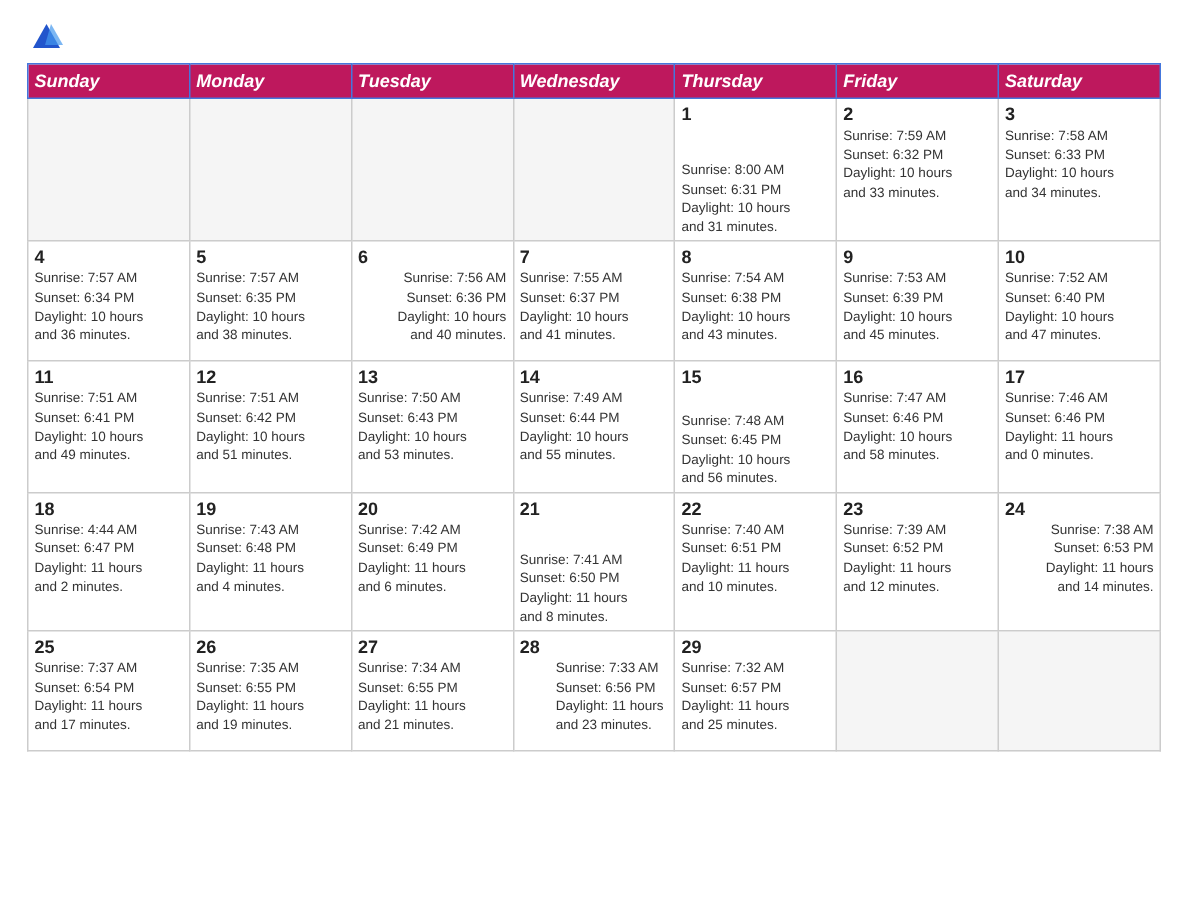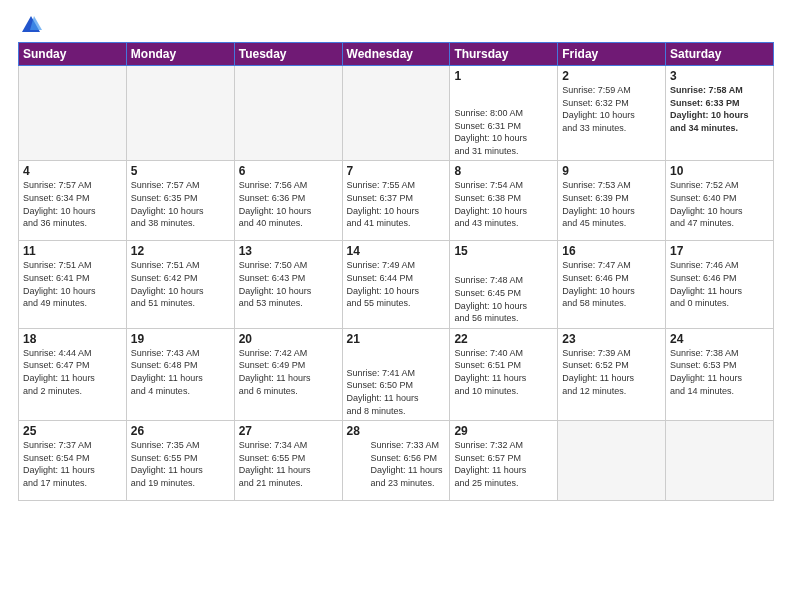--- a/index.html
+++ b/index.html
@@ -41,27 +41,28 @@
       font-size: 17px;
       font-weight: bold;
       color: #222;
     }
     .calendar {
       width: 100%;
       border-collapse: collapse;
       table-layout: fixed;
     }
     .calendar th {
-      background: #701a75;
+      background: #be185d;
       color: #fff;
       font-size: 12px;
       font-weight: bold;
       padding: 4px 4px;
       text-align: left;
       border: 1px solid #4477dd;
+      font-style: italic;
     }
     .calendar td {
       border: 1px solid #ccc;
       vertical-align: top;
       padding: 3px 4px;
       font-size: 9.5px;
       color: #333;
       background: #fff;
       height: 80px;
     }
@@ -134,21 +135,21 @@
           </td>
           <td>
             <span class="day-num">2</span>
             <div class="day-info" style="white-space: pre-line;">Sunrise: 7:59 AM
 Sunset: 6:32 PM
 Daylight: 10 hours
 and 33 minutes.</div>
           </td>
           <td>
             <span class="day-num">3</span>
-            <div class="day-info" style="white-space: pre-line; font-weight: bold;">Sunrise: 7:58 AM
+            <div class="day-info" style="white-space: pre-line;">Sunrise: 7:58 AM
 Sunset: 6:33 PM
 Daylight: 10 hours
 and 34 minutes.</div>
           </td>
         </tr>
         <tr>
           <td>
             <span class="day-num">4</span>
             <div class="day-info" style="white-space: pre-line;">Sunrise: 7:57 AM
 Sunset: 6:34 PM
@@ -157,21 +158,21 @@
           </td>
           <td>
             <span class="day-num">5</span>
             <div class="day-info" style="white-space: pre-line;">Sunrise: 7:57 AM
 Sunset: 6:35 PM
 Daylight: 10 hours
 and 38 minutes.</div>
           </td>
           <td>
             <span class="day-num">6</span>
-            <div class="day-info" style="white-space: pre-line;">Sunrise: 7:56 AM
+            <div class="day-info" style="white-space: pre-line; text-align: right;">Sunrise: 7:56 AM
 Sunset: 6:36 PM
 Daylight: 10 hours
 and 40 minutes.</div>
           </td>
           <td>
             <span class="day-num">7</span>
             <div class="day-info" style="white-space: pre-line;">Sunrise: 7:55 AM
 Sunset: 6:37 PM
 Daylight: 10 hours
 and 41 minutes.</div>
@@ -287,21 +288,21 @@
           </td>
           <td>
             <span class="day-num">23</span>
             <div class="day-info" style="white-space: pre-line;">Sunrise: 7:39 AM
 Sunset: 6:52 PM
 Daylight: 11 hours
 and 12 minutes.</div>
           </td>
           <td>
             <span class="day-num">24</span>
-            <div class="day-info" style="white-space: pre-line;">Sunrise: 7:38 AM
+            <div class="day-info" style="white-space: pre-line; text-align: right;">Sunrise: 7:38 AM
 Sunset: 6:53 PM
 Daylight: 11 hours
 and 14 minutes.</div>
           </td>
         </tr>
         <tr>
           <td>
             <span class="day-num">25</span>
             <div class="day-info" style="white-space: pre-line;">Sunrise: 7:37 AM
 Sunset: 6:54 PM

